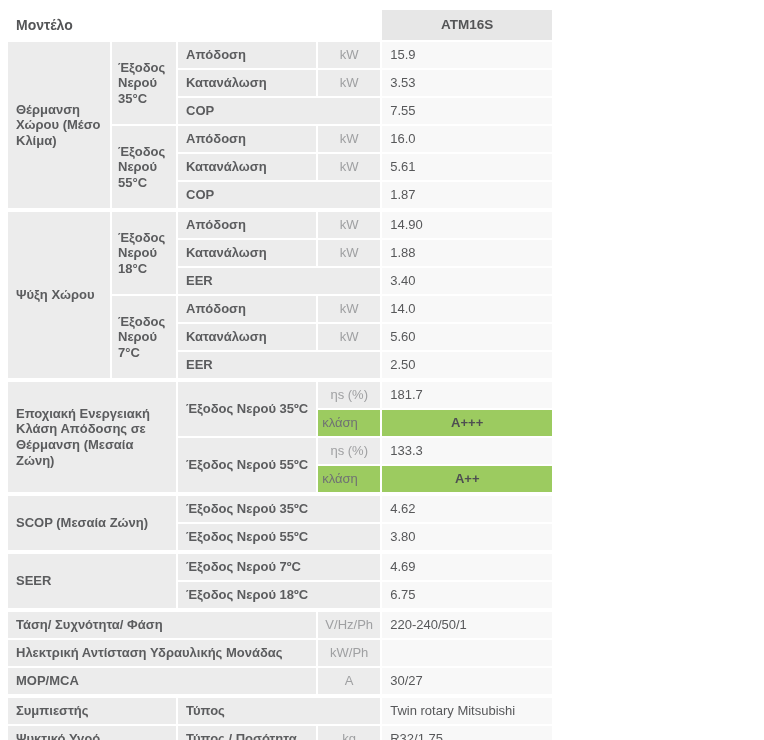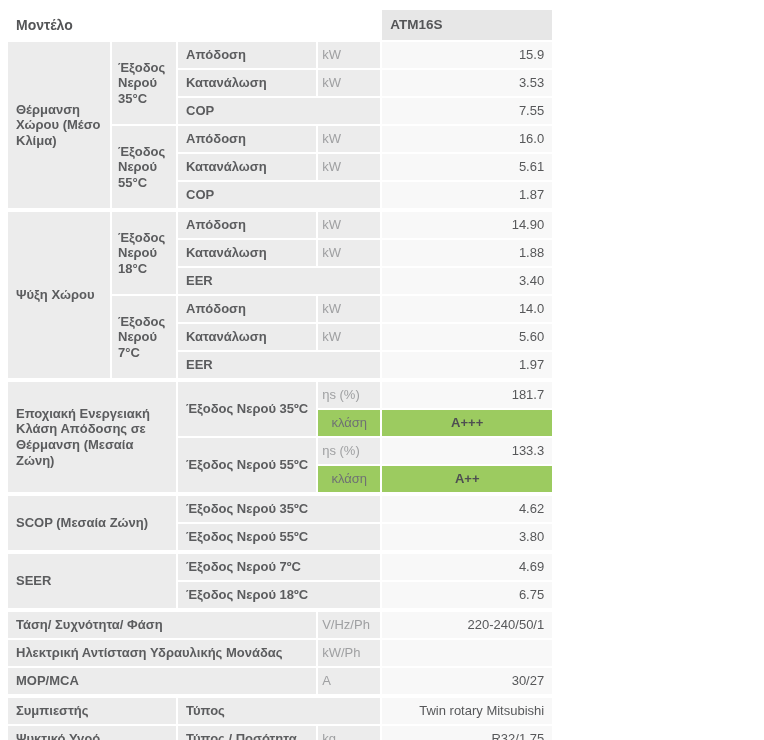--- a/index.html
+++ b/index.html
@@ -30,52 +30,53 @@
     background: #ececec;
     font-weight: bold;
     color: #5b5c5e;
     text-align: left;
   }
   .sub { padding: 2px 6px; margin-top: 20px; }
   
   .unit {
     background: #ececec;
     color: #9fa0a2;
+    text-align: center;
     font-weight: normal;
     padding: 2px 4px;
   }
   
   .val {
     background: #f8f8f8;
     color: #57585a;
-    text-align: right;
+    text-align: left;
     font-weight: normal;
   }
   
   .head-label {
     background: #ffffff;
     font-weight: bold;
     font-size: 14px;
     color: #545557;
     height: 26px;
     margin-top: 32px;
   }
   .head-value {
     background: #e7e7e7;
     font-weight: bold;
     font-size: 13.5px;
     color: #545557;
-    text-align: left;
+    text-align: center;
     height: 26px;
   }
   
   .g-lbl {
     background: #9ccb60;
     color: #6f7173;
-    text-align: center;
+    text-align: left;
     padding: 2px 4px;
   }
   .g-val {
     background: #9ccb60;
     color: #4e4f51;
     font-weight: bold;
     text-align: center;
   }
   
   .sec { border-top: 2px solid #ffffff; }
@@ -155,21 +156,21 @@
     <td class="unit">kW</td>
     <td class="val">14.0</td>
   </tr>
   <tr>
     <td class="lbl">Κατανάλωση</td>
     <td class="unit">kW</td>
     <td class="val">5.60</td>
   </tr>
   <tr>
     <td class="lbl" colspan="2">EER</td>
-    <td class="val">1.97</td>
+    <td class="val">2.50</td>
   </tr>
 
   <tr>
     <td class="lbl sec" colspan="2" rowspan="4">Εποχιακή Ενεργειακή Κλάση Απόδοσης σε Θέρμανση (Μεσαία Ζώνη)</td>
     <td class="lbl nw sec" rowspan="2">Έξοδος Νερού 35ºC</td>
     <td class="unit sec">ηs (%)</td>
     <td class="val sec">181.7</td>
   </tr>
   <tr>
     <td class="g-lbl">κλάση</td>

